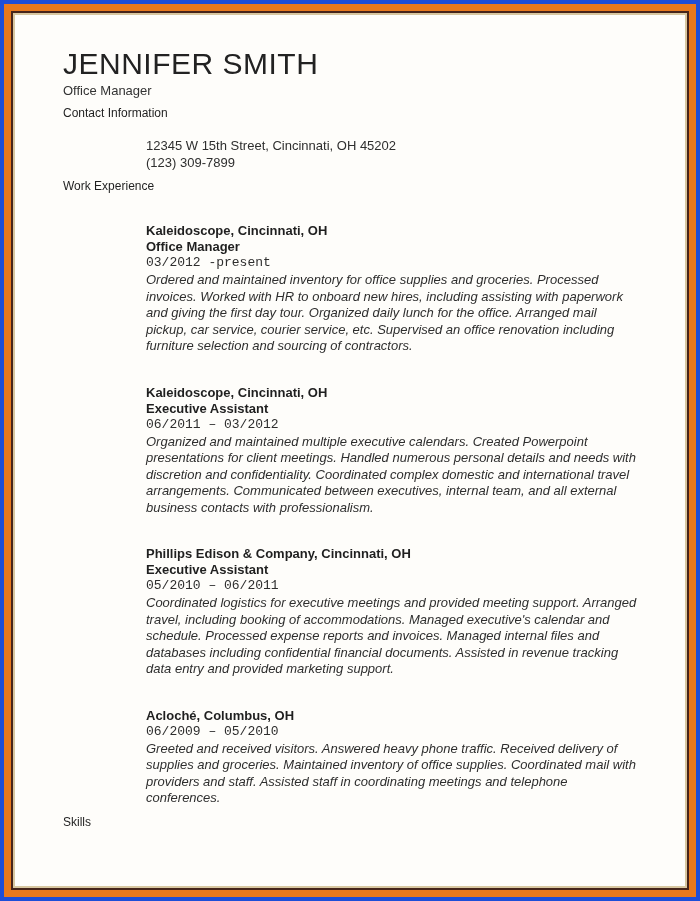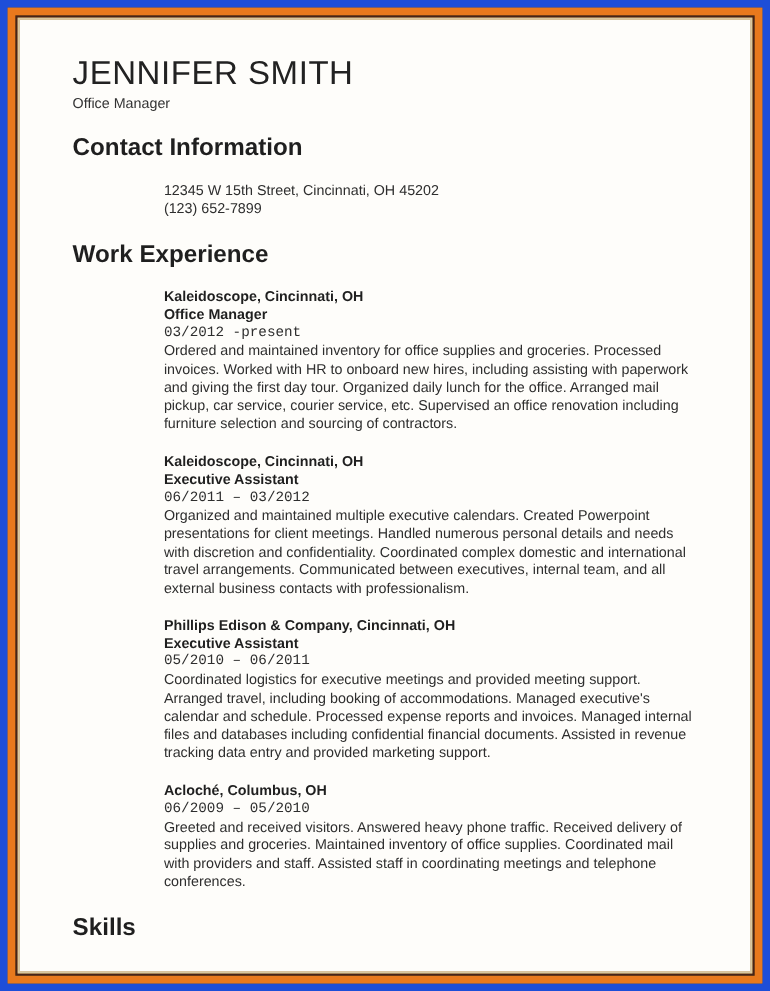--- a/index.html
+++ b/index.html
@@ -4,22 +4,22 @@
 <style>
   * { margin: 0; padding: 0; box-sizing: border-box; }
   html, body { width: 700px; height: 901px; }
   body {
     font-family: "Liberation Sans", "DejaVu Sans", sans-serif;
     background: #f4efe6;
     overflow: hidden;
   }
   .frame-outer {
     width: 700px; height: 901px;
-    border: 7px solid #1d4ed8;
-    background: #a16207;
+    border: 4px solid #1d4ed8;
+    background: #c4b5fd;
   }
   .frame-orange {
     width: 100%; height: 100%;
     border: 7px solid #e8791d;
   }
   .frame-brown {
     width: 100%; height: 100%;
     border: 2px solid #46241a;
   }
   .frame-tan {
@@ -38,53 +38,53 @@
     letter-spacing: 0.5px;
     color: #222;
     line-height: 32px;
   }
   .job-title {
     font-size: 13px;
     margin-top: 3px;
     color: #333;
   }
   .section-heading {
-    font-size: 22px;
-    font-weight: bold;
+    font-size: 12px;
+    font-weight: normal;
     color: #1f1f1f;
-    margin-top: 20px;
+    margin-top: 8px;
   }
   .indent {
     margin-left: 83px;  
     margin-right: 10px;
   }
   .contact-block { margin-top: 17px; }
   .line13 { font-size: 13px; line-height: 17px; color: #2e2e2e; }
-  .job-entry { margin-top: 18px; }
+  .job-entry { margin-top: 30px; }
   .job-entry:first-of-type { margin-top: 16px; }
   .bold13 { font-size: 13px; font-weight: bold; line-height: 16px; color: #1f1f1f; }
   .dates { font-size: 13px; line-height: 16px; color: #2e2e2e; font-family: Liberation Mono, monospace; }
-  .desc { font-size: 13px; line-height: 16.5px; color: #2e2e2e; margin-top: 1px; }
+  .desc { font-size: 13px; line-height: 16.5px; color: #2e2e2e; margin-top: 1px; font-style: italic; }
 </style>
 </head>
 <body>
 
 <div class="frame-outer">
  <div class="frame-orange">
   <div class="frame-brown">
    <div class="frame-tan">
     <div class="page">
 
       <div class="name">JENNIFER SMITH</div>
       <div class="job-title">Office Manager</div>
 
       <div class="section-heading">Contact Information</div>
       <div class="indent contact-block">
         <div class="line13">12345 W 15th Street, Cincinnati, OH 45202</div>
-        <div class="line13">(123) 652-7899</div>
+        <div class="line13">(123) 309-7899</div>
       </div>
 
       <div class="section-heading">Work Experience</div>
 
       <div class="indent job-entry">
         <div class="bold13">Kaleidoscope, Cincinnati, OH</div>
         <div class="bold13">Office Manager</div>
         <div class="dates">03/2012 -present</div>
         <div class="desc">Ordered and maintained inventory for office supplies and groceries. Processed invoices. Worked with HR to onboard new hires, including assisting with paperwork and giving the first day tour. Organized daily lunch for the office. Arranged mail pickup, car service, courier service, etc. Supervised an office renovation including furniture selection and sourcing of contractors.</div>
       </div>

